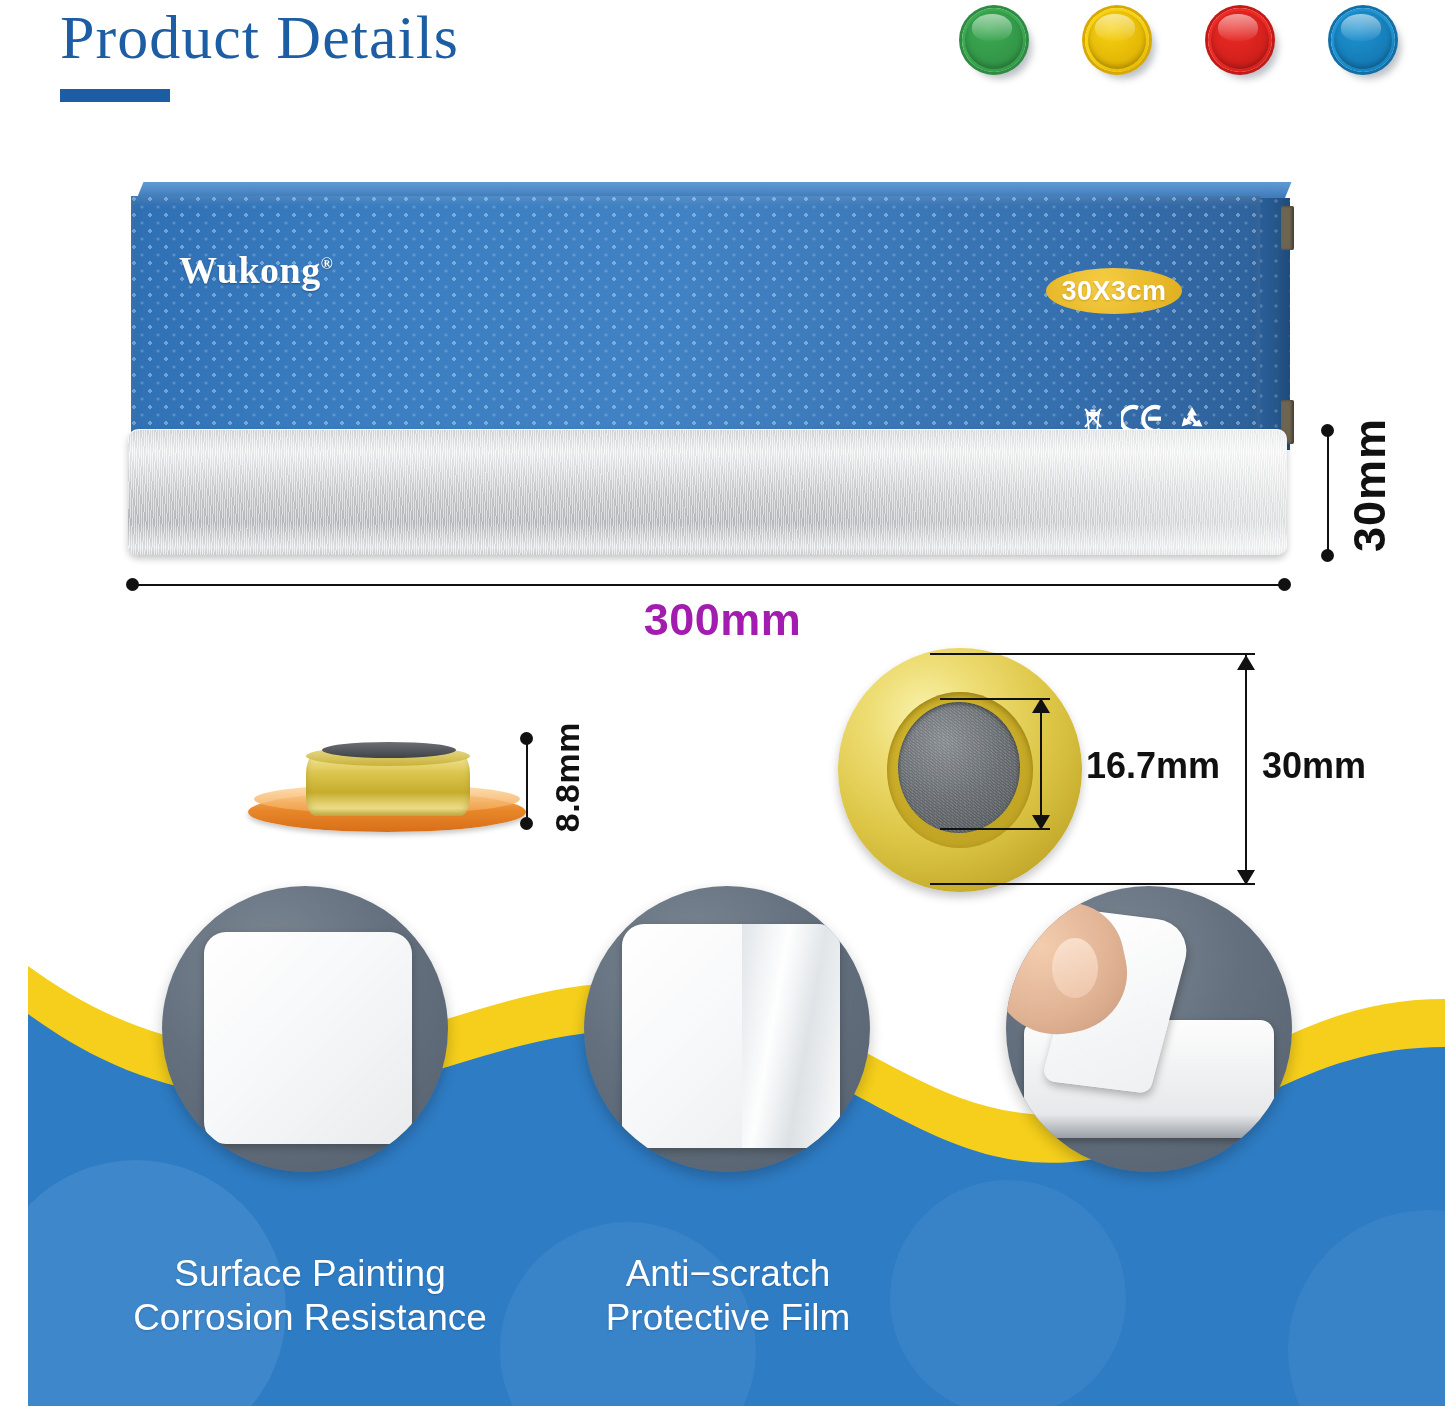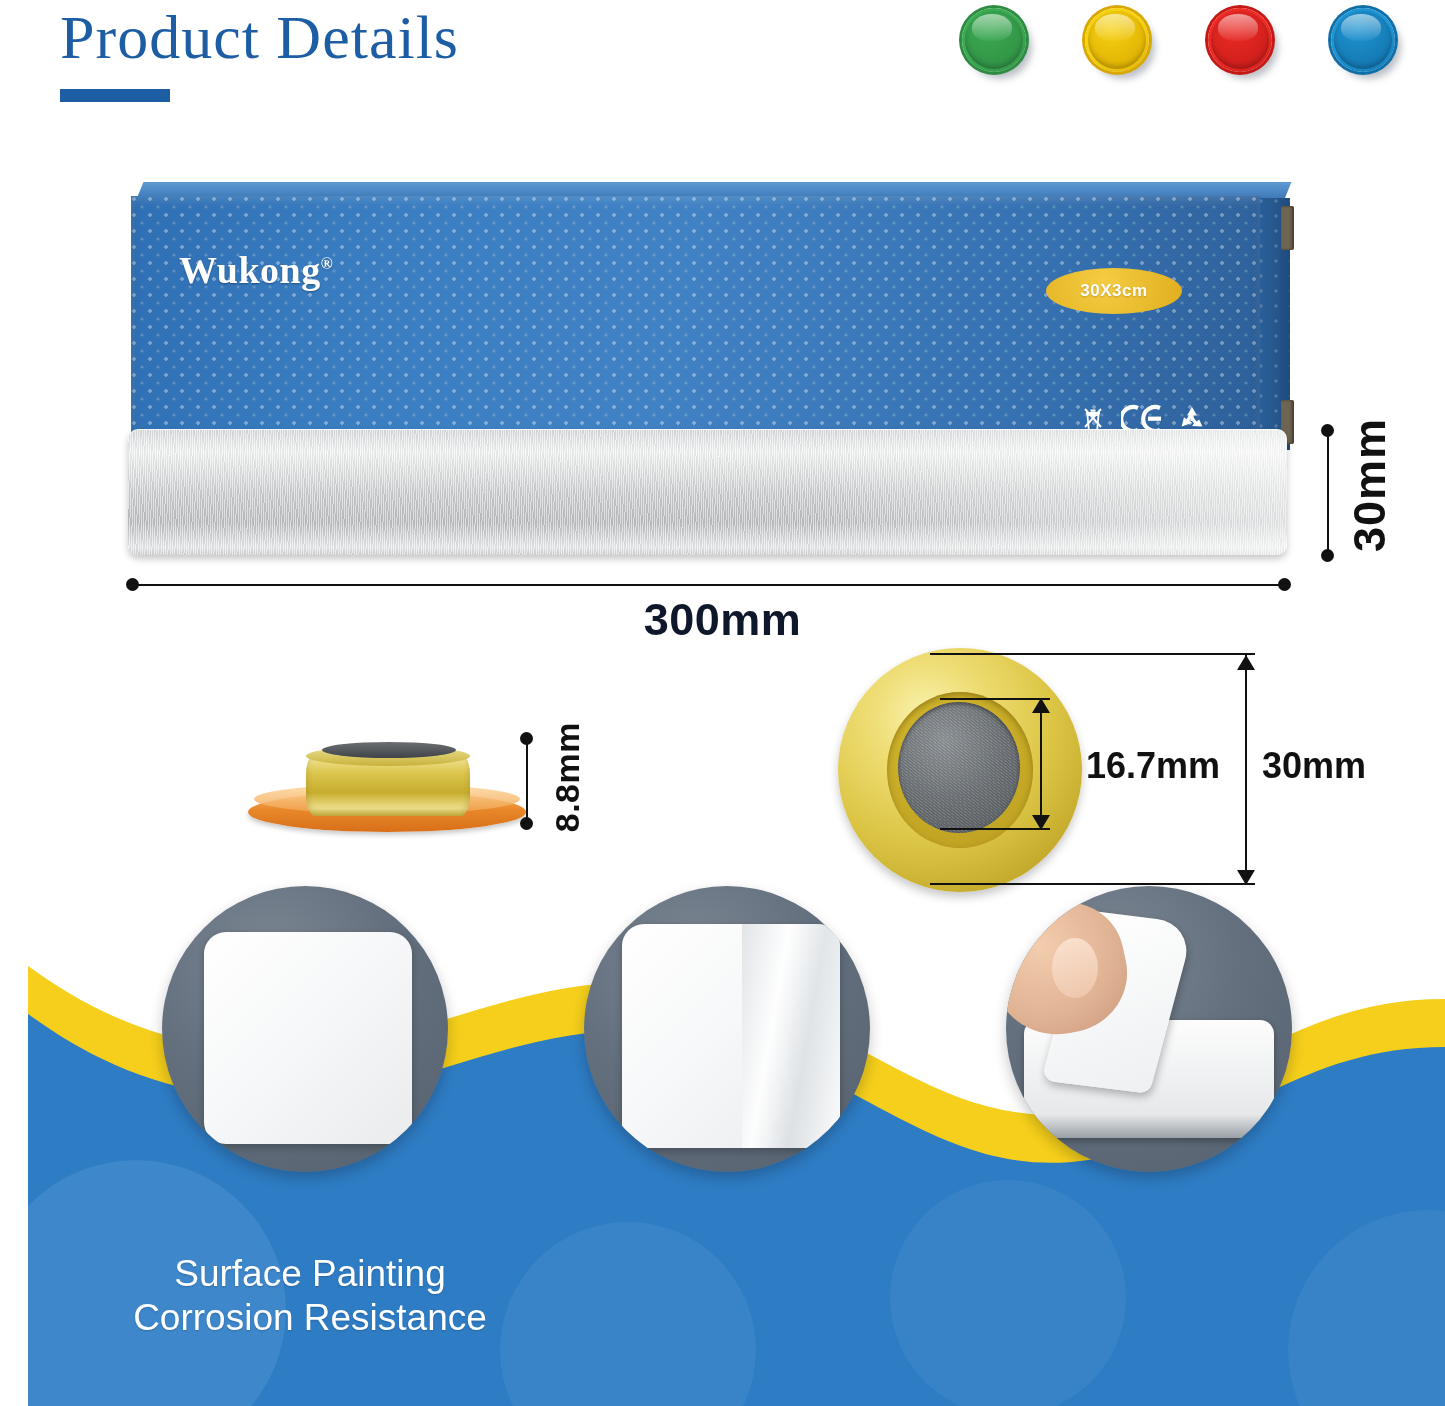--- a/index.html
+++ b/index.html
@@ -74,21 +74,21 @@
   #tagline{
     position:absolute;left:266px;top:127px;
     font-weight:bold;font-size:38px;color:#fff;letter-spacing:.2px;
     text-shadow:0 2px 3px rgba(0,0,0,.30);white-space:nowrap;
   }
   #tagline .hl{color:#F2C33D;}
   #size-badge{
     position:absolute;right:78px;top:72px;
     width:136px;height:46px;border-radius:50%;
     background:radial-gradient(circle at 42% 32%,#F5CC42,#E0AE1E);
-    color:#fff;font-weight:bold;font-size:17px;
+    color:#fff;font-weight:bold;font-size:27px;
     display:flex;align-items:center;justify-content:center;
     letter-spacing:.5px;
     text-shadow:0 1px 2px rgba(120,85,0,.35);
   }
   #cert-row{
     position:absolute;right:54px;bottom:18px;
     display:flex;align-items:center;gap:15px;
   }
   .cert{fill:#fff;}
 
@@ -104,21 +104,21 @@
   #bar::after{
     content:"";position:absolute;left:60%;top:0;width:40%;height:100%;
     border-radius:0 10px 10px 0;
     background:linear-gradient(100deg,rgba(255,255,255,0),rgba(255,255,255,.55));
   }
   #dim-h{position:absolute;left:126px;top:578px;width:1165px;height:14px;}
   #dim-h .ln{position:absolute;left:6px;right:6px;top:6px;height:2px;background:#111;}
   #dim-h .cap{position:absolute;top:0;width:13px;height:13px;border-radius:50%;background:#111;}
   #dim-300{
     position:absolute;left:0;right:0;top:594px;text-align:center;
-    font-weight:bold;font-size:45px;color:#0f172a;letter-spacing:.5px;
+    font-weight:bold;font-size:45px;color:#a21caf;letter-spacing:.5px;
   }
   #dim-v{position:absolute;left:1321px;top:424px;width:14px;height:138px;}
   #dim-v .ln{position:absolute;top:6px;bottom:6px;left:6px;width:2px;background:#111;}
   #dim-v .cap{position:absolute;left:0;width:13px;height:13px;border-radius:50%;background:#111;}
   #dim-30{
     position:absolute;left:1344px;top:418px;
     font-weight:bold;font-size:45px;color:#111;
     writing-mode:vertical-rl;transform:rotate(180deg);letter-spacing:1px;
   }
 
@@ -351,13 +351,15 @@
                 box-shadow:2px 4px 8px rgba(0,0,0,.28);"></div>
     <div style="position:absolute;left:-14px;top:18px;width:134px;height:130px;border-radius:54% 46% 48% 52%;
                 background:radial-gradient(circle at 40% 30%,#f3cdae,#e0b294 60%,#c9977a 100%);
                 transform:rotate(-12deg);"></div>
     <div style="position:absolute;left:46px;top:52px;width:46px;height:60px;border-radius:50%;
                 background:linear-gradient(160deg,#fbe4d2,#eec5aa);opacity:.95;"></div>
   </div>
 
   <div class="caption" style="left:32px;top:372px;width:500px;">Surface Painting
 Corrosion Resistance</div>
+  <div class="caption" style="left:470px;top:372px;width:460px;">Anti−scratch
+Protective Film</div>
 </div>
 
 </body></html>

